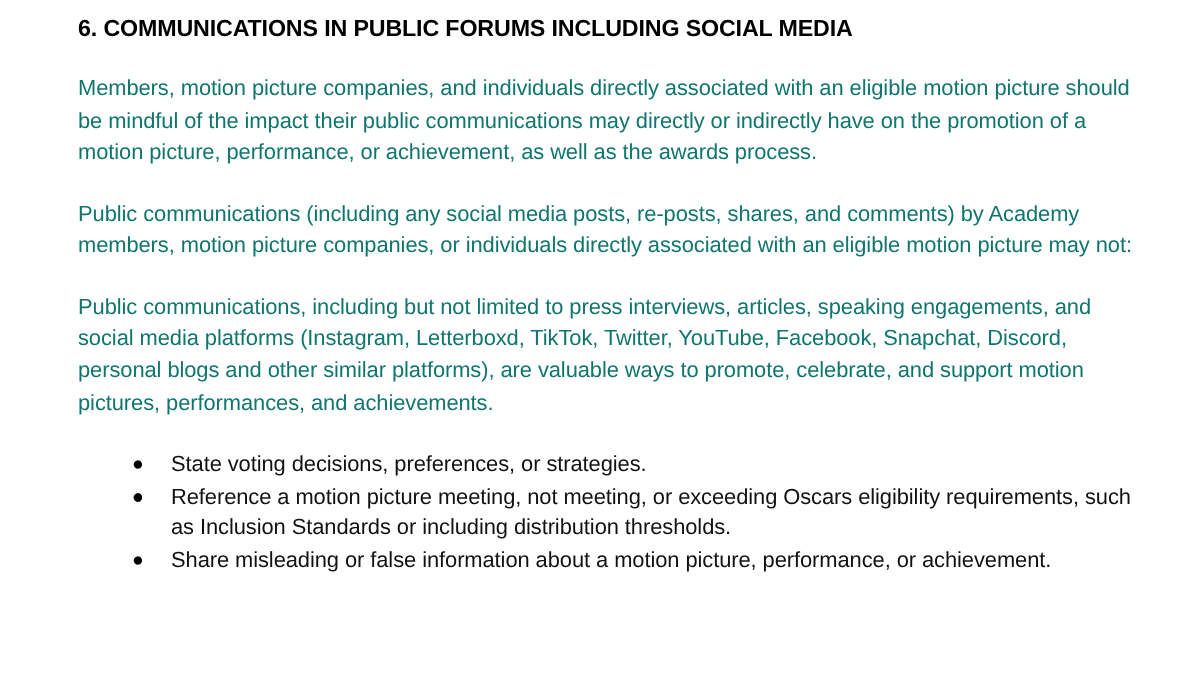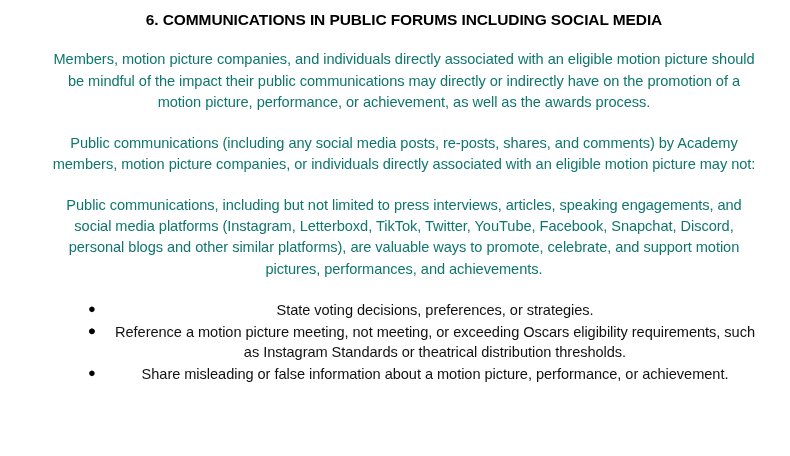--- a/index.html
+++ b/index.html
@@ -14,21 +14,20 @@
     font-family: "Liberation Sans", sans-serif;
     color: #000000;
   }
   .page {
     position: relative;
     width: 790px;
     height: 456px;
     background: #ffffff;
     box-sizing: border-box;
     padding: 10px 34px 0 52px;
-    text-align: center;
   }
   .section-heading {
     font-size: 15.5px;
     font-weight: bold;
     letter-spacing: -0.1px;
     margin: 0 0 20px 0;
     line-height: 1.25;
     color: #000000;
   }
   .body-paragraph {
@@ -79,21 +78,21 @@
   <ul class="bullet-list">
     <li class="bullet-item">
       <span class="bullet-dot">●</span>
       <span>State voting decisions, preferences, or strategies.</span>
     </li>
     <li class="bullet-item">
       <span class="bullet-dot">●</span>
     </li>
     <li class="bullet-item">
       <span class="bullet-dot">●</span>
-      <span>Reference a motion picture meeting, not meeting, or exceeding Oscars eligibility requirements, such as Instagram Standards or theatrical distribution thresholds.</span>
+      <span>Reference a motion picture meeting, not meeting, or exceeding Oscars eligibility requirements, such as Inclusion Standards or including distribution thresholds.</span>
     </li>
     <li class="bullet-item">
       <span class="bullet-dot">●</span>
       <span>Share misleading or false information about a motion picture, performance, or achievement.</span>
     </li>
   </ul>
 
 </div>
 
 </body></html>

